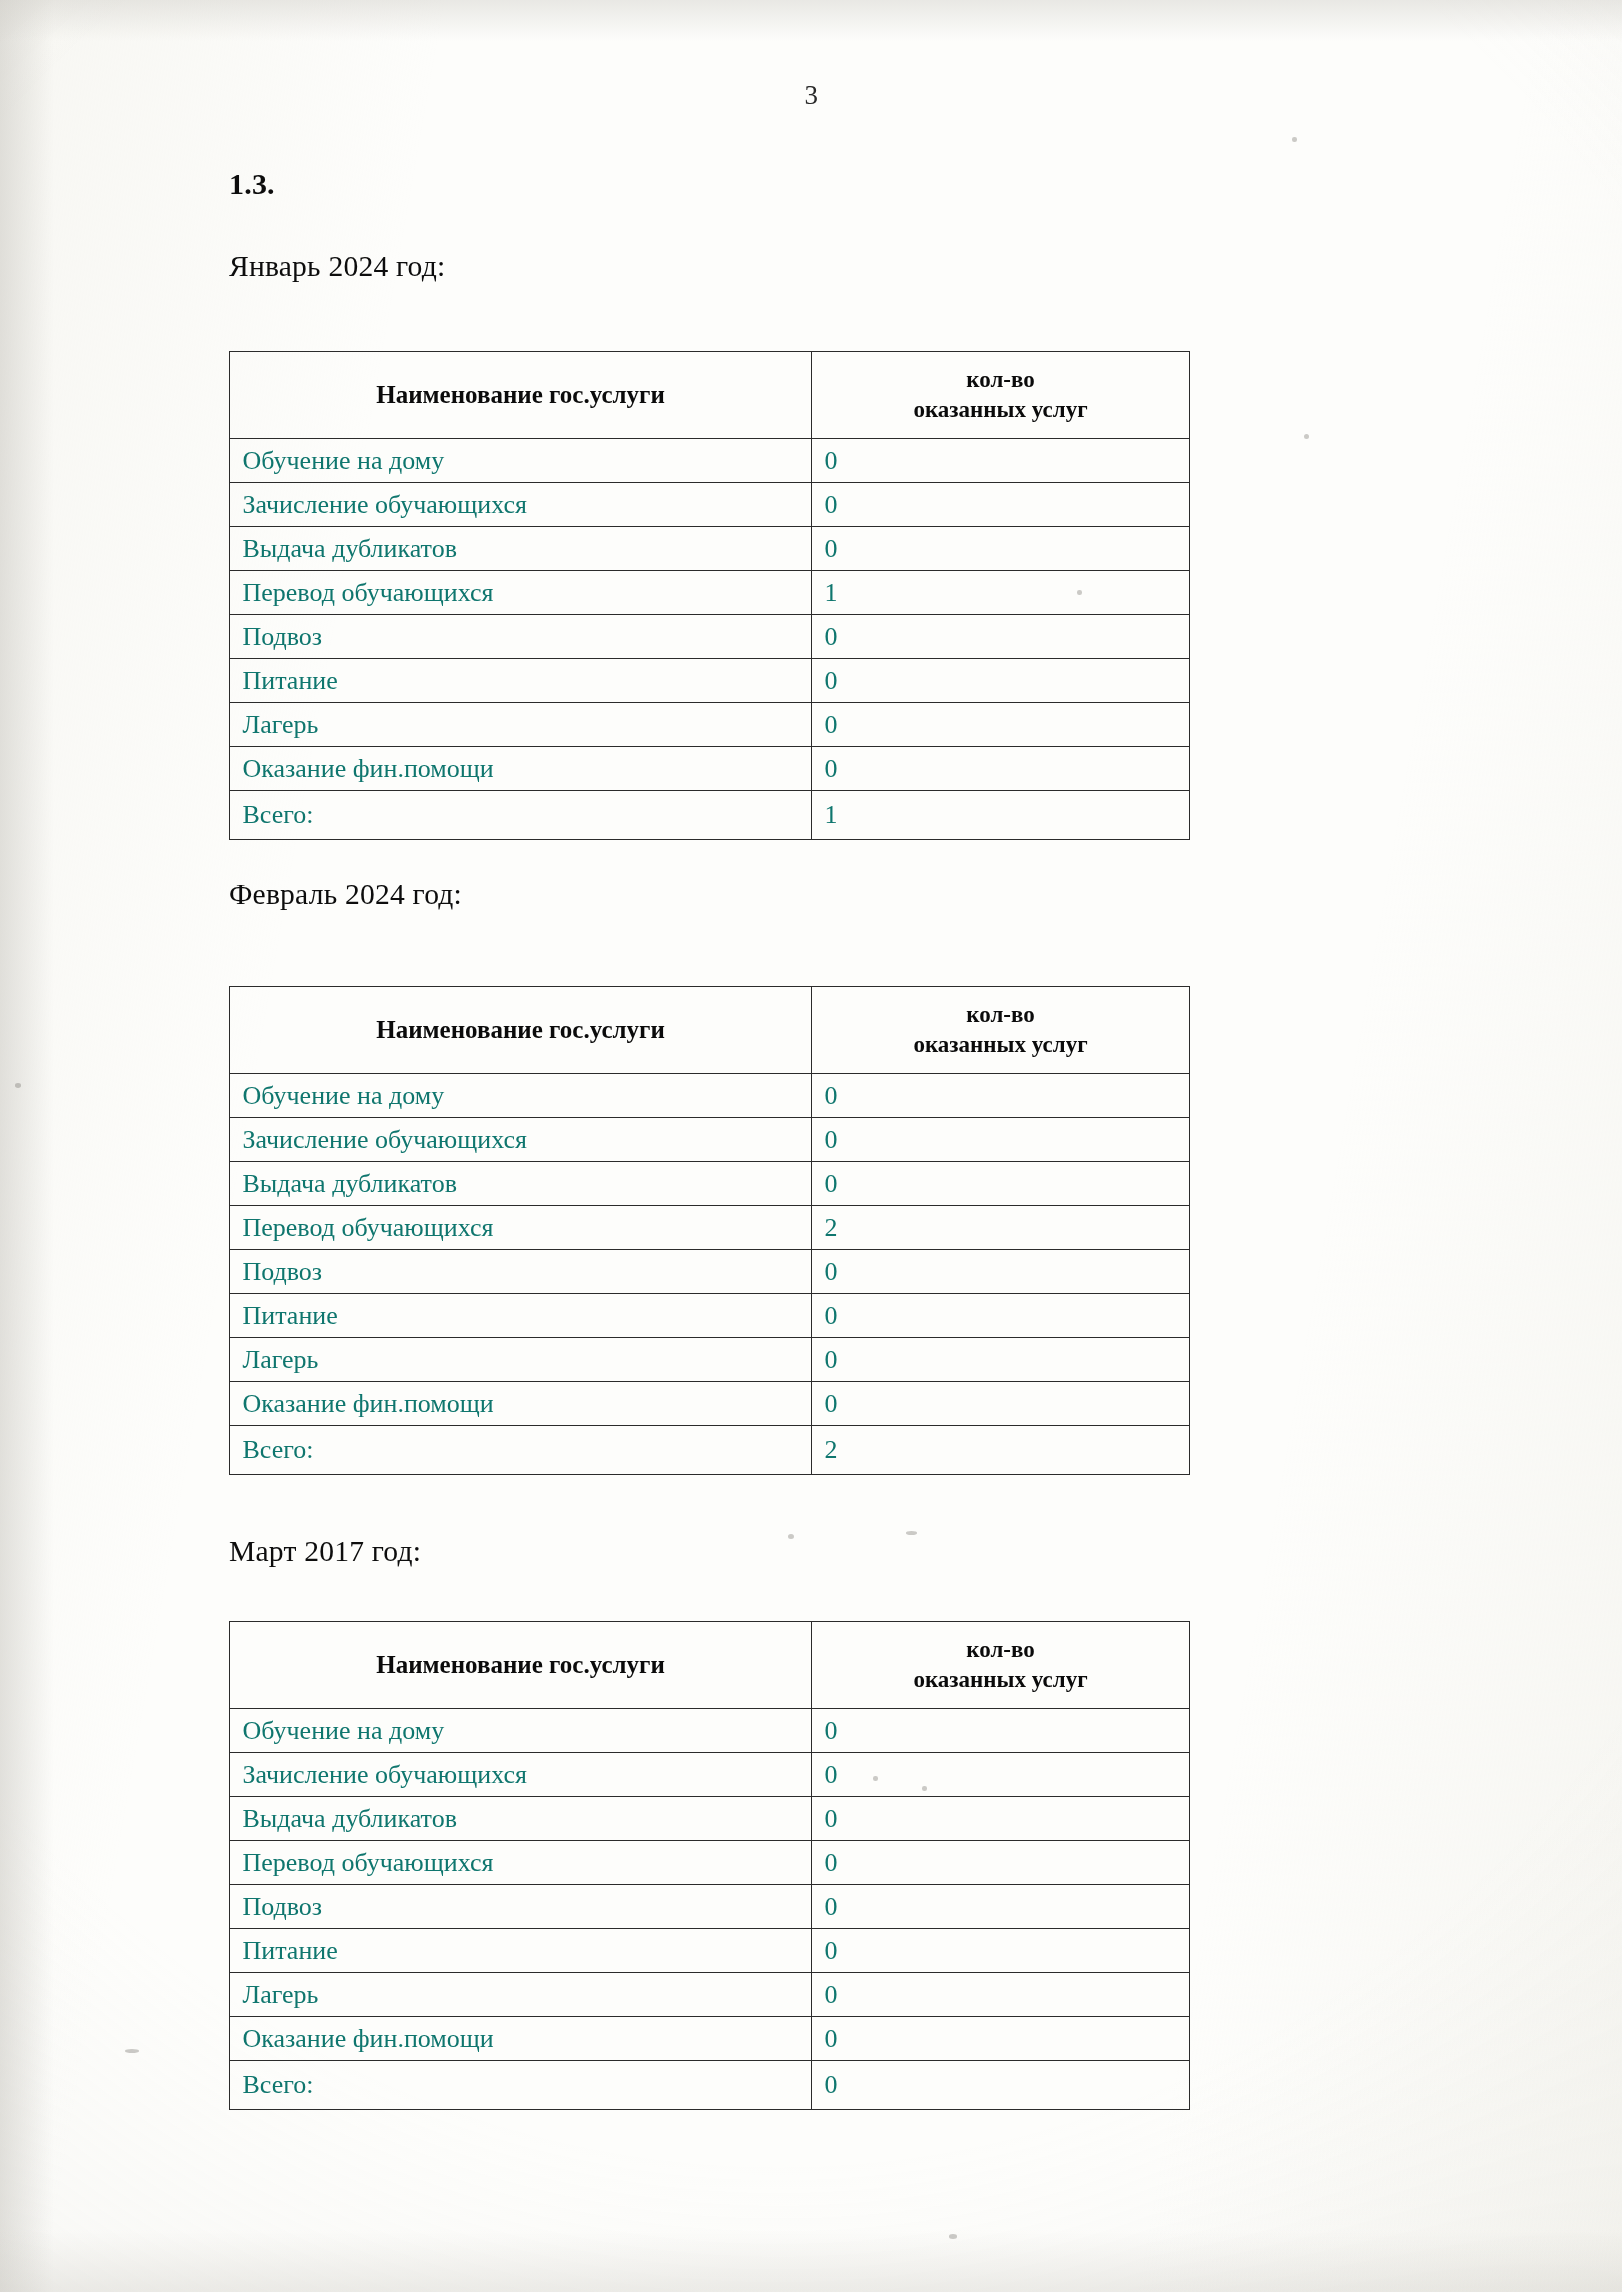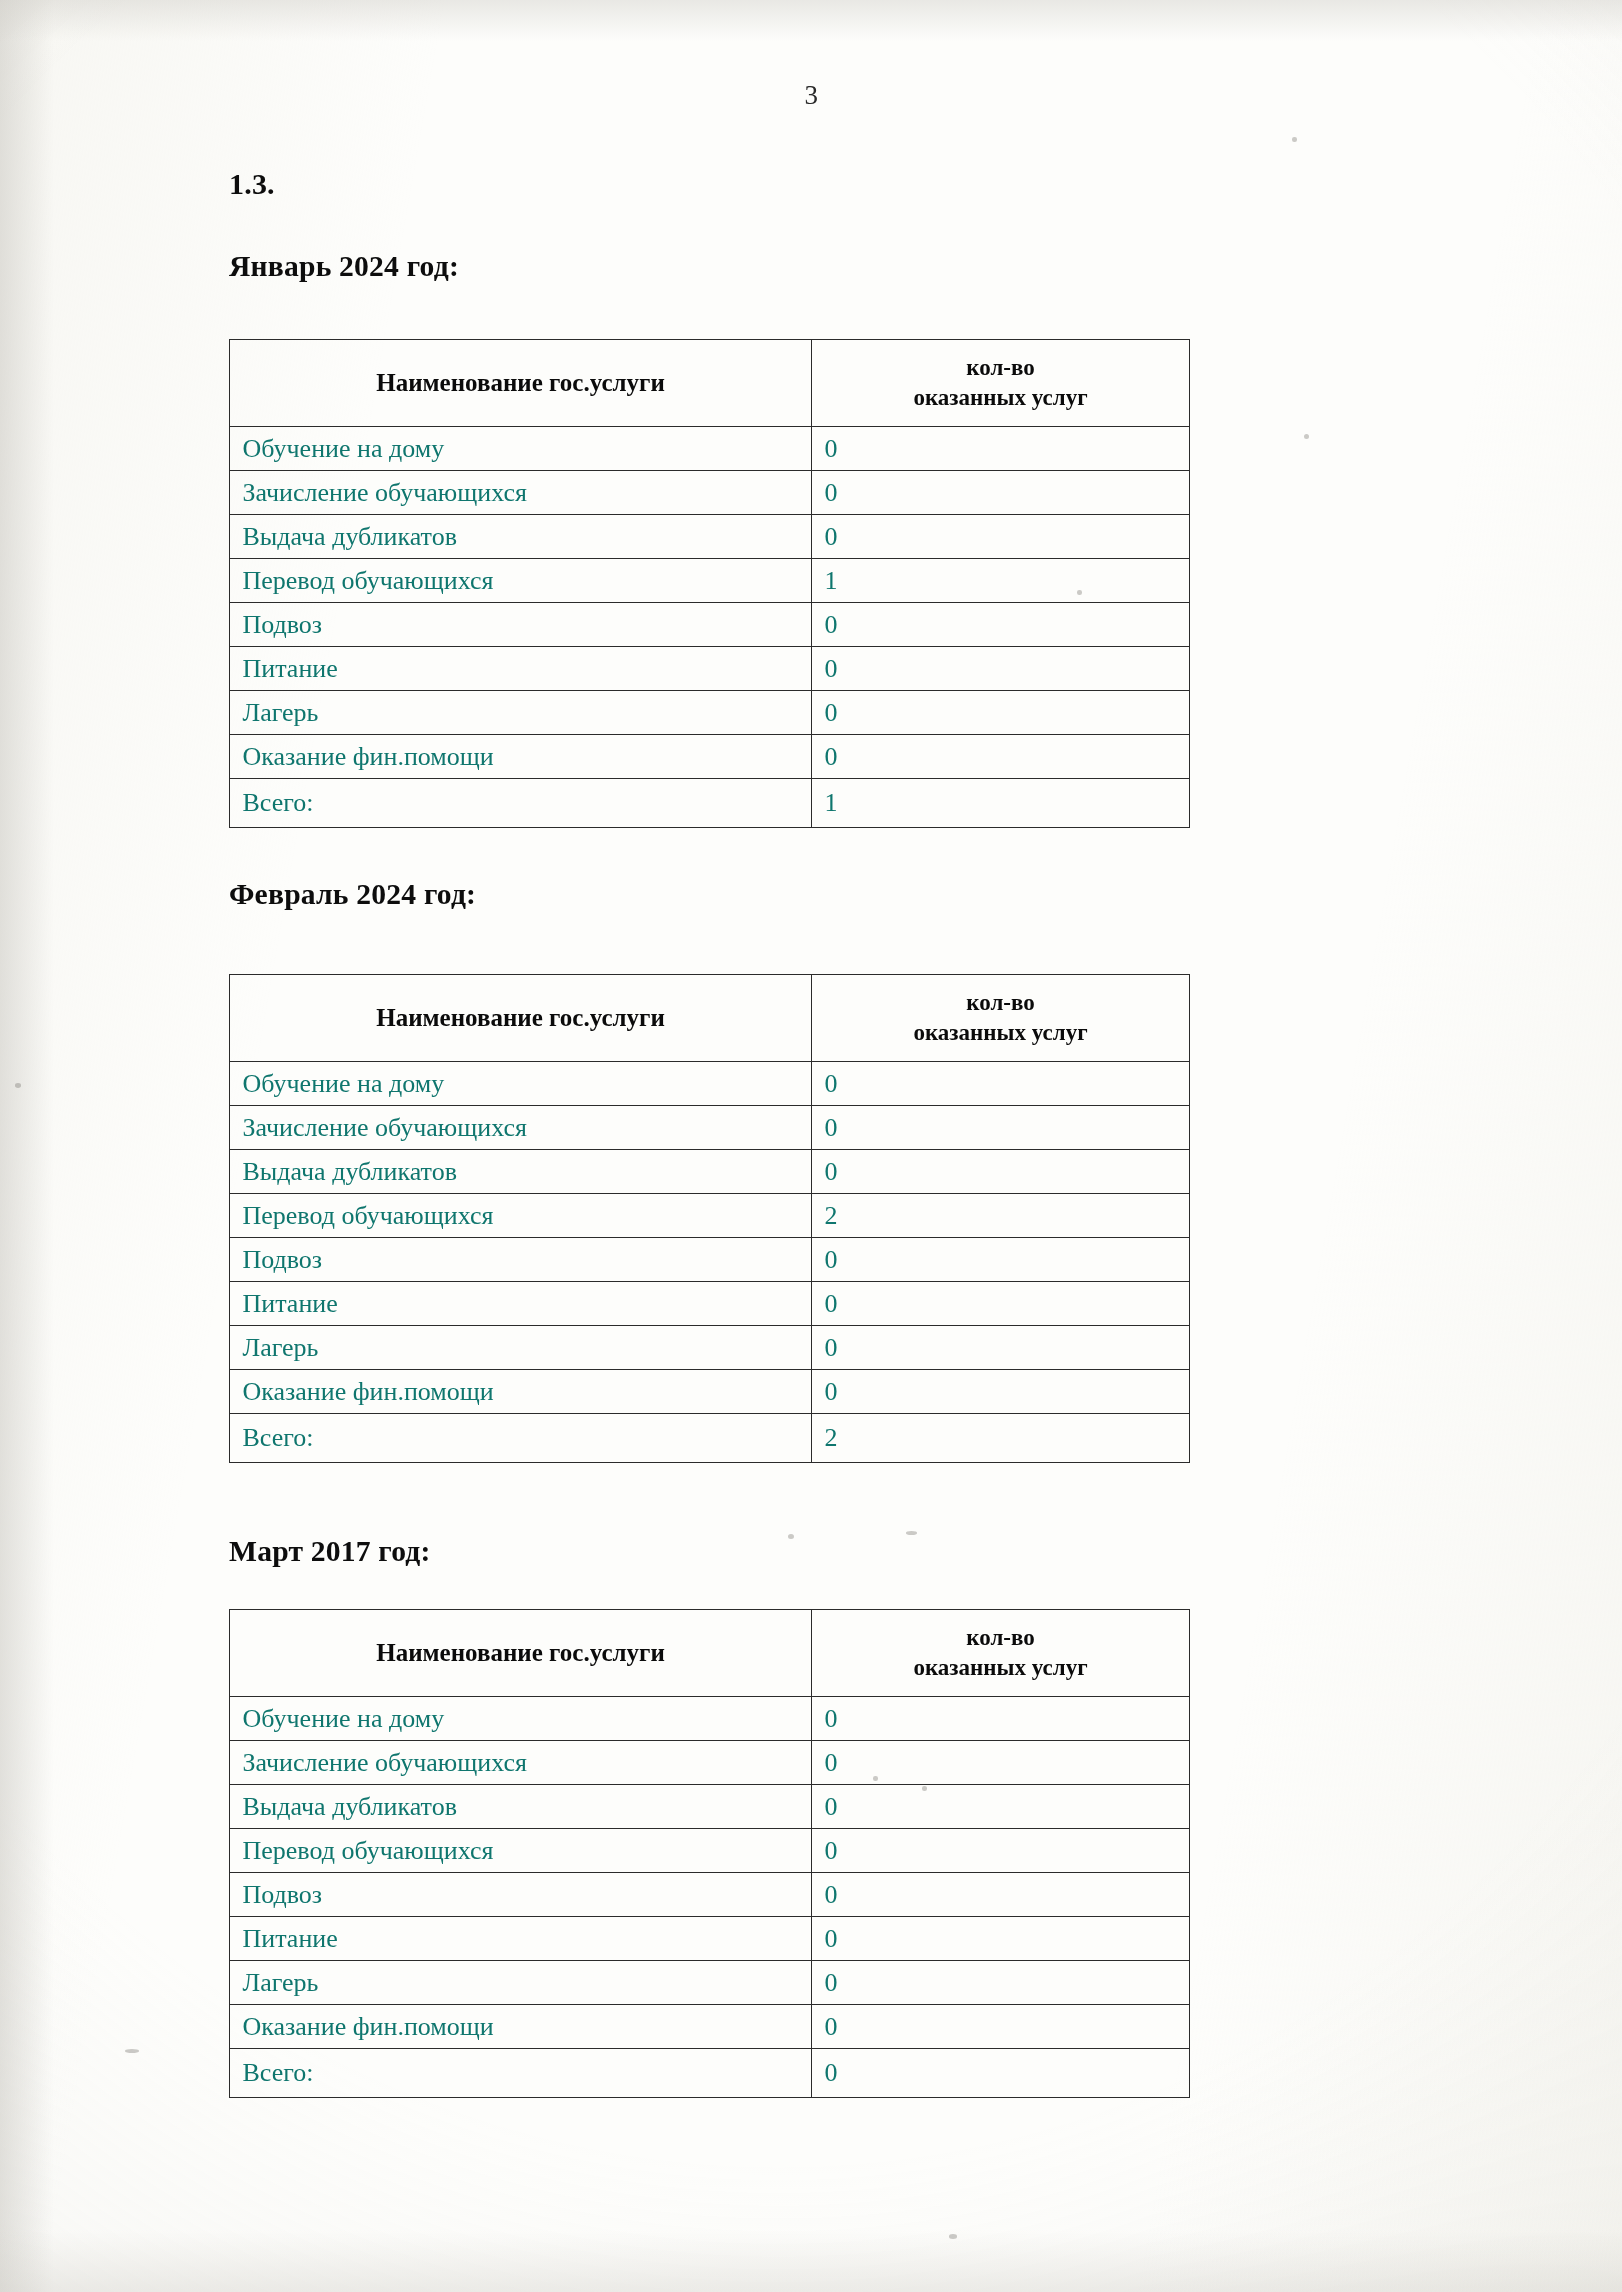--- a/index.html
+++ b/index.html
@@ -85,38 +85,39 @@
     flex-direction: column;
   }
   .section-heading .num {
     width: 106px;
     flex: 0 0 106px;
   }
 
   .month-heading {
     position: absolute;
     left: 229px;
-    font-weight: bold;
+    font-weight: normal;
     font-size: 29.6px;
     letter-spacing: 0.2px;
     color: #0d0d0d;
     white-space: nowrap;
   }
   .month-heading.m0 { top: 250px; }
   .month-heading.m1 { top: 878px; }
   .month-heading.m2 { top: 1535px; }
 
   
   .svc-table {
     position: absolute;
     left: 229px;
     width: 960px;
     border-collapse: collapse;
     table-layout: fixed;
     background: transparent;
+    margin-top: 12px;
   }
   .svc-table.t0 { top: 339px; }
   .svc-table.t1 { top: 974px; }
   .svc-table.t2 { top: 1609px; }
 
   .svc-table col.c-name { width: 582px; }
   .svc-table col.c-val  { width: 378px; }
 
   .svc-table th,
   .svc-table td {

